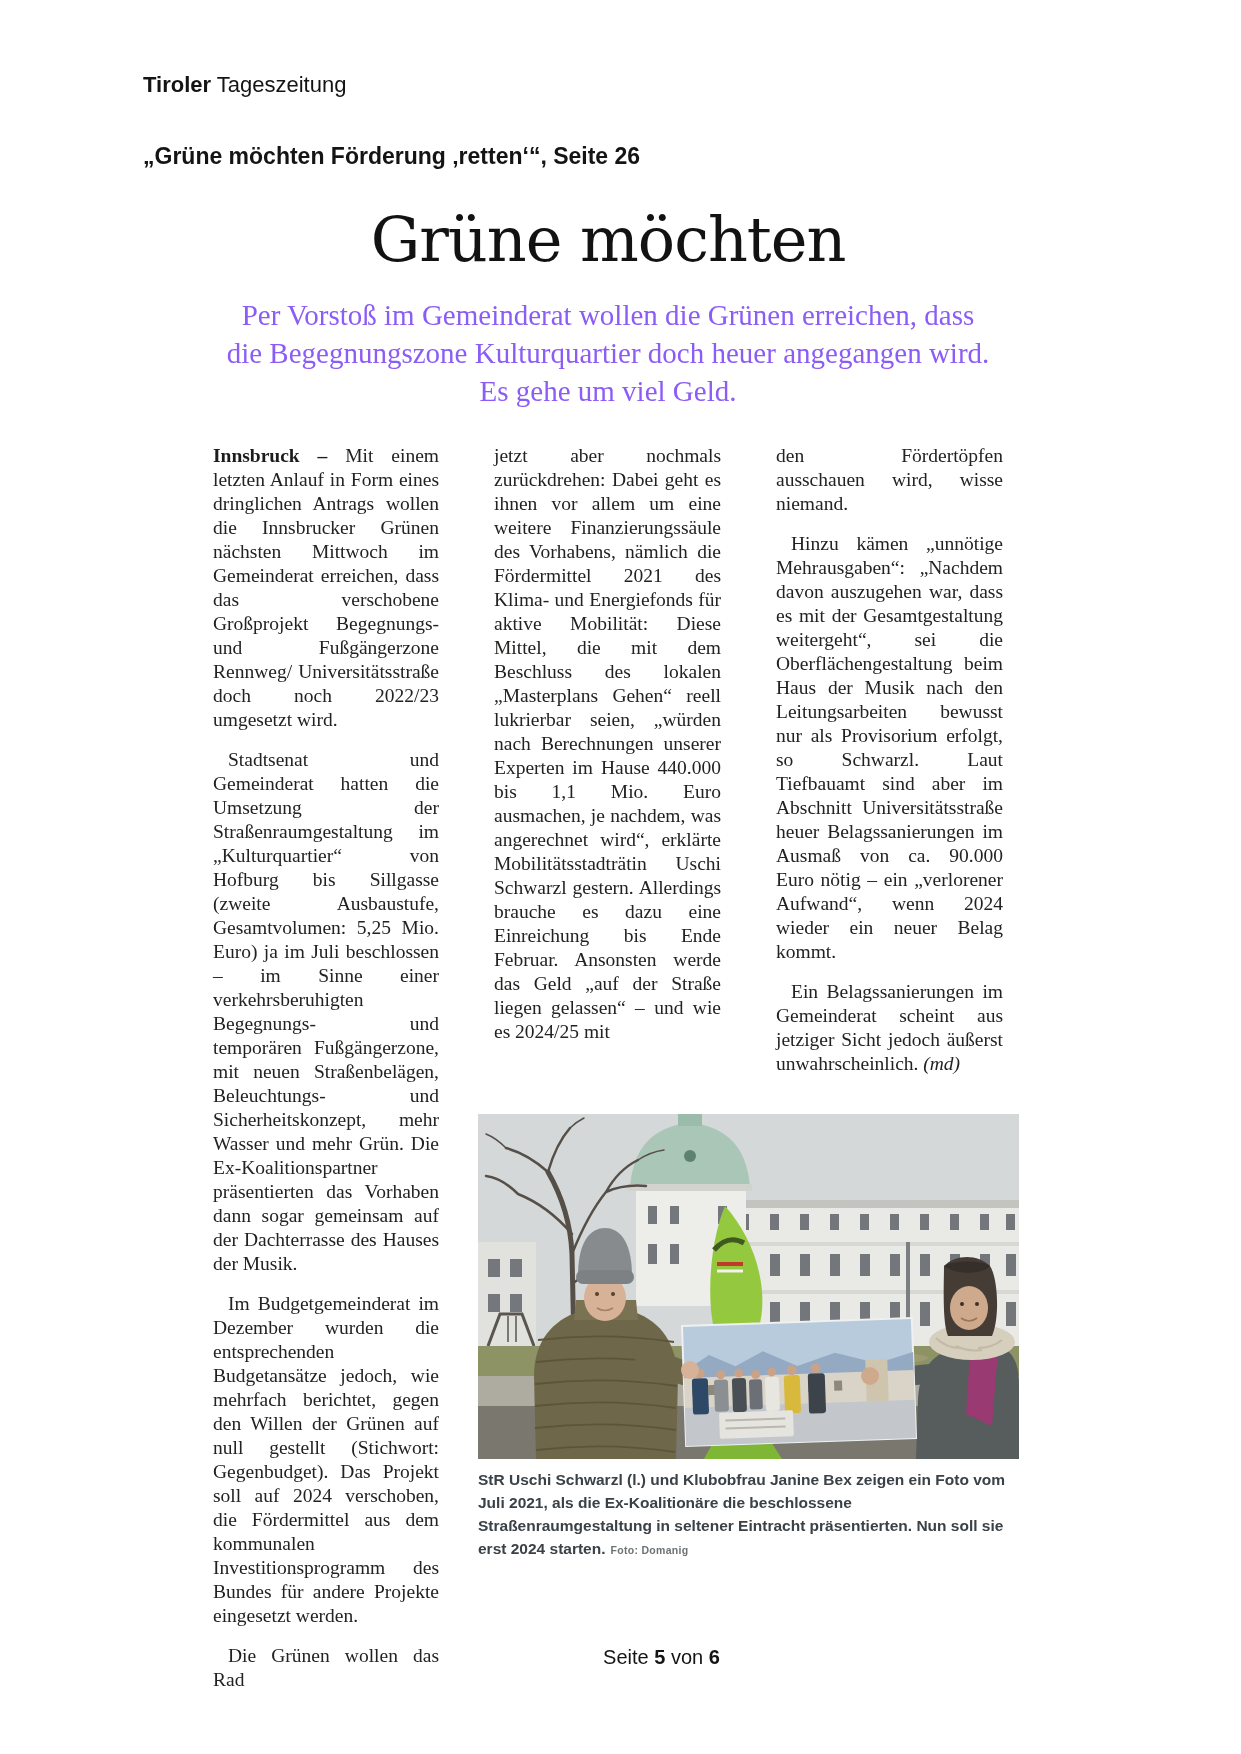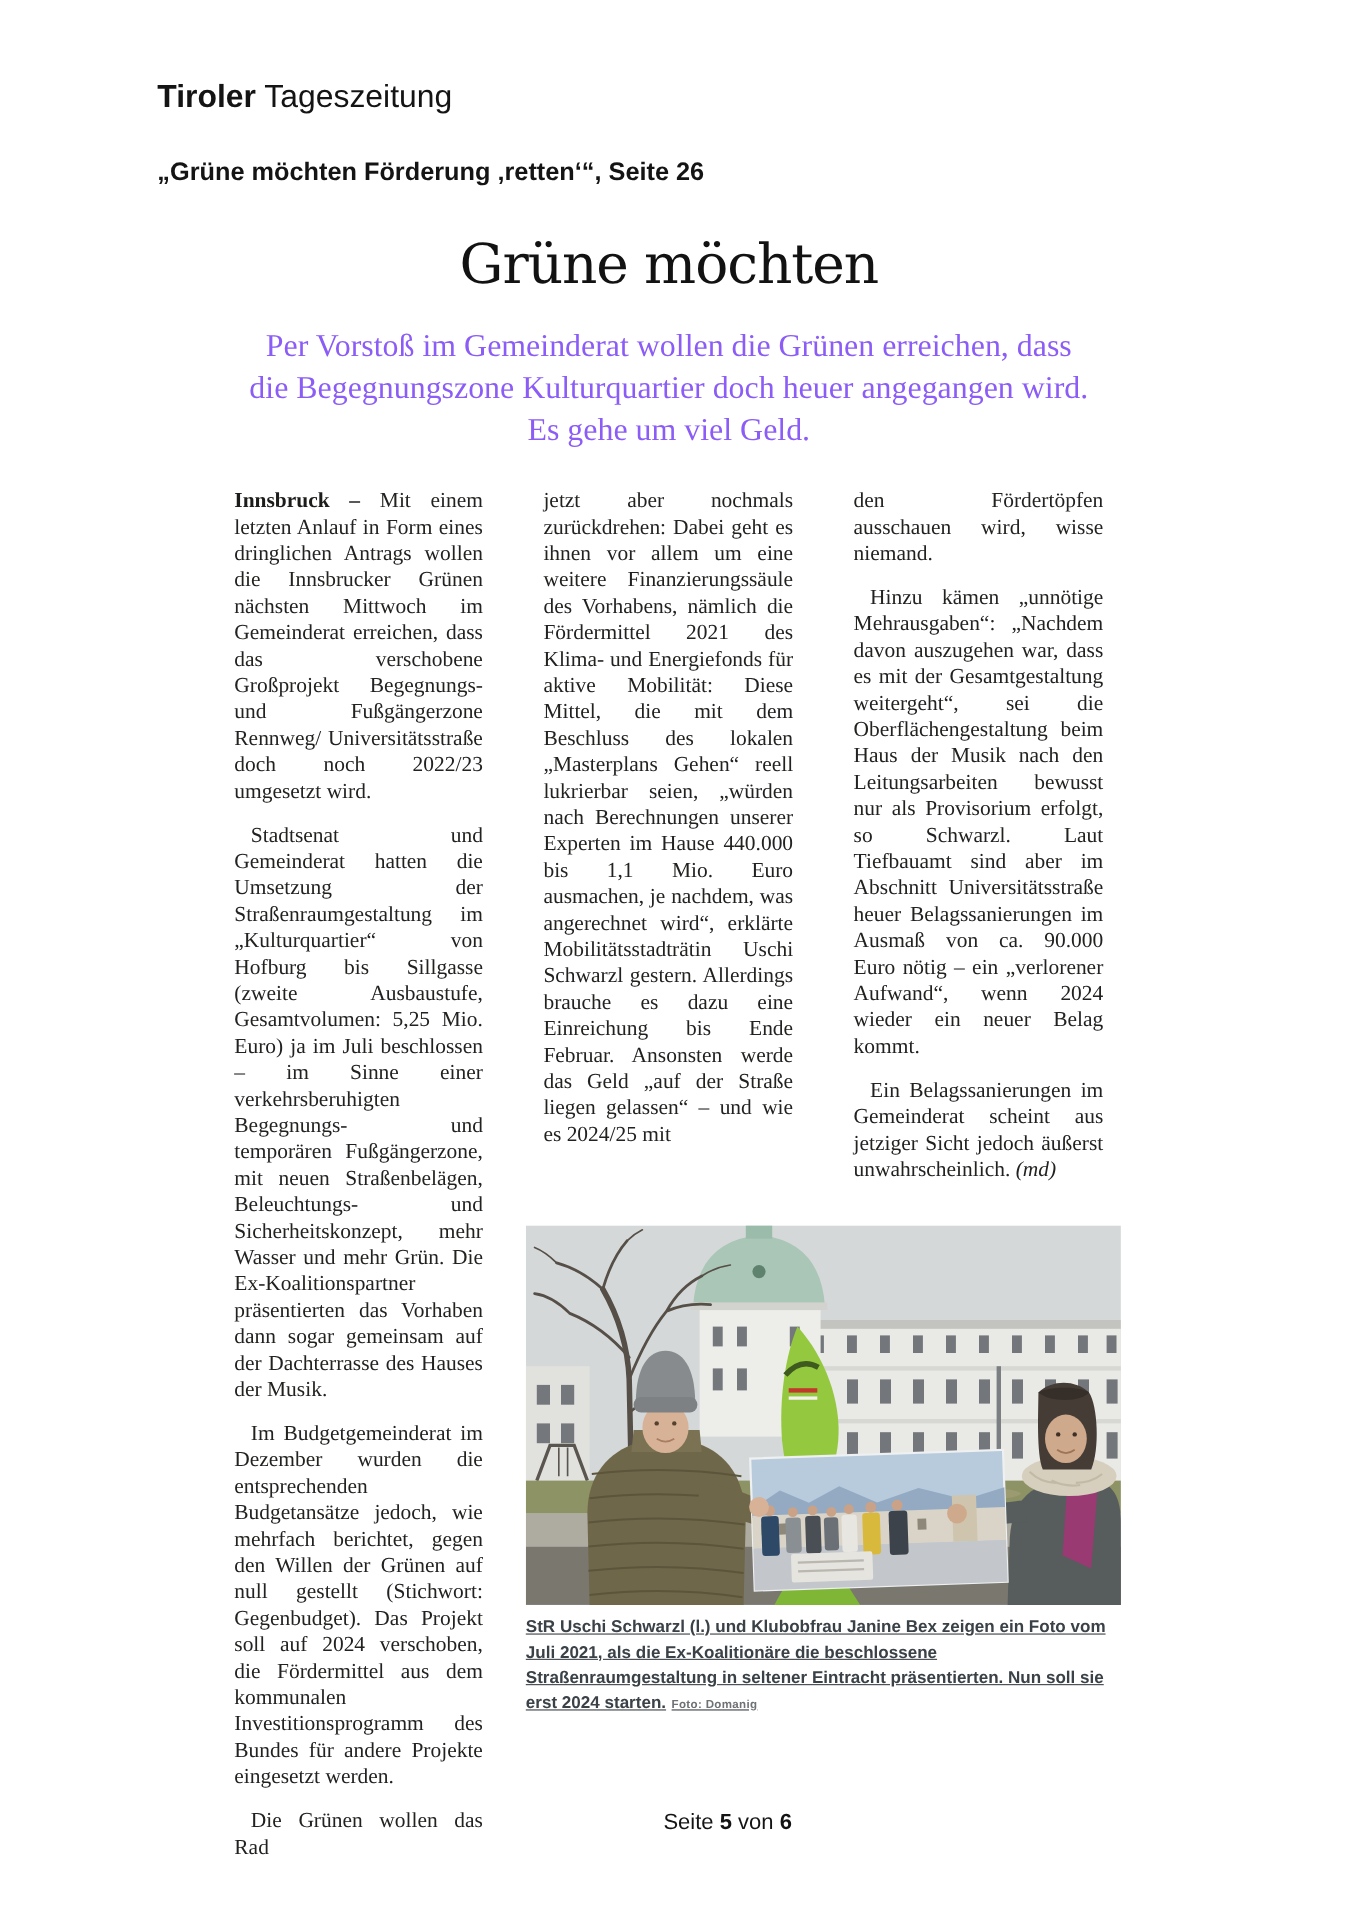--- a/index.html
+++ b/index.html
@@ -1,50 +1,50 @@
 <!DOCTYPE html>
 <html lang="de"><head>
 <meta charset="utf-8">
 <style>
   html,body{margin:0;padding:0;}
   body{
     width:1241px;height:1754px;background:#ffffff;position:relative;
     font-family:"Liberation Sans",sans-serif;color:#161616;overflow:hidden;
   }
   
-  .masthead{position:absolute;left:143px;top:74px;font-size:29px;line-height:1;color:#141414;}
+  .masthead{position:absolute;left:143px;top:74px;font-size:22px;line-height:1;color:#141414;}
   .masthead b{font-weight:bold;}
   .reference-line{position:absolute;left:143px;top:144px;font-size:23px;line-height:1.1;font-weight:bold;color:#141414;}
   .page-footer{position:absolute;left:0;top:1646px;width:1241px;text-align:center;font-size:20px;color:#141414;margin-left:41px;}
   .page-footer b{font-weight:bold;}
   
   .article{position:absolute;left:197px;top:196px;width:822px;font-family:"Liberation Serif",serif;color:#222220;}
   .headline{
     margin:0;font-family:"DejaVu Serif",serif;font-weight:normal;color:#121212;
-    font-size:50px;line-height:88px;text-align:center;letter-spacing:-1px;
+    font-size:62px;line-height:88px;text-align:center;letter-spacing:-1px;
   }
   .standfirst{
     margin:12px auto 0;width:775px;font-size:29px;line-height:38px;
     text-align:center;color:#8b5cf6;
   }
   .body-cols{display:flex;gap:23px;margin-top:18px;font-size:19.5px;line-height:24px;text-align:justify;}
   .body-cols p{margin:16px;}
   .body-cols p.indent{text-indent:15px;}
   .col-1{width:258px;flex:none;}
   .right-wrap{width:541px;flex:none;}
   .cols-2-3{display:flex;gap:23px;}
   .cols-2-3 .col{width:259px;flex:none;}
   .lead-in{font-weight:bold;color:#1c1c1a;}
   .author-sign{font-style:italic;}
   
   .article-figure{margin:22px 0 0 0;width:541px;}
   .article-figure svg{display:block;}
   .article-figure figcaption{
     margin-top:9px;font-family:"Liberation Sans",sans-serif;font-weight:bold;
-    font-size:15.5px;line-height:23px;color:#3a4147;text-align:left;text-decoration:underline;
+    font-size:15.5px;line-height:23px;color:#3a4147;text-align:left;
   }
   .photo-credit{font-size:10.5px;color:#6d7275;margin-left:5px;letter-spacing:.3px;}
 </style>
 </head>
 <body>
 
 <div class="masthead">
   <b>Tiroler</b><span> Tageszeitung</span>
 </div>
 

